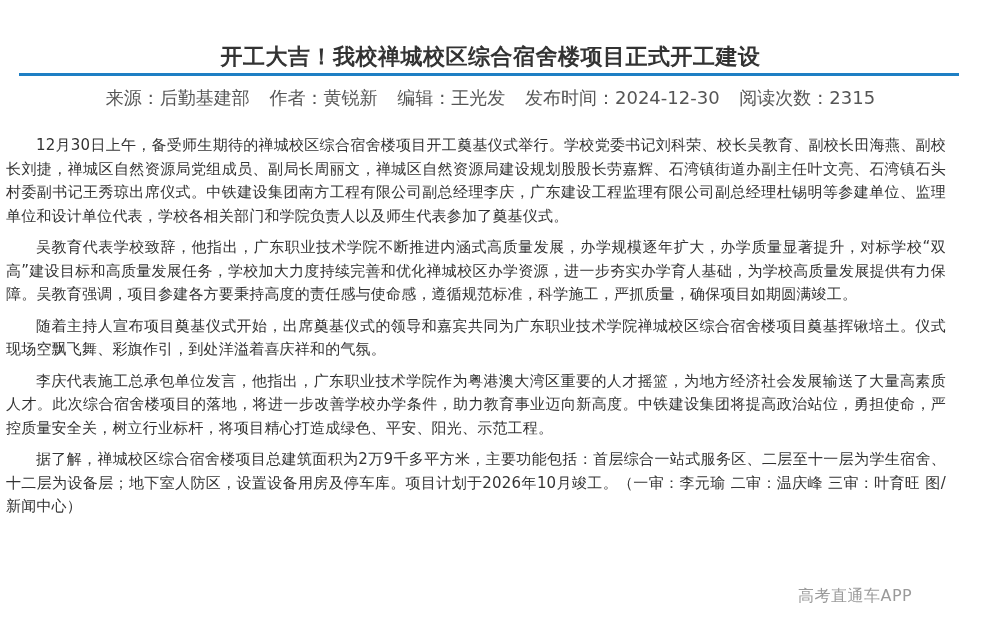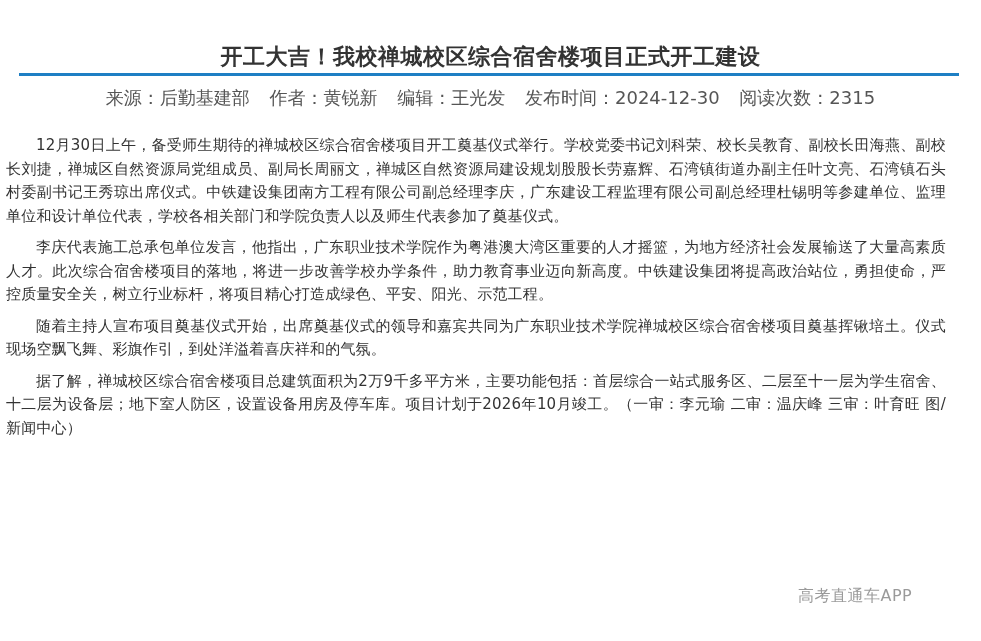--- a/index.html
+++ b/index.html
@@ -51,18 +51,19 @@
 <div class="meta">
   <span>来源：后勤基建部</span>
   <span>作者：黄锐新</span>
   <span>编辑：王光发</span>
   <span>发布时间：2024-12-30</span>
   <span>阅读次数：2315</span>
 </div>
 
 <div class="article">
   <p>12月30日上午，备受师生期待的禅城校区综合宿舍楼项目开工奠基仪式举行。学校党委书记刘科荣、校长吴教育、副校长田海燕、副校长刘捷，禅城区自然资源局党组成员、副局长周丽文，禅城区自然资源局建设规划股股长劳嘉辉、石湾镇街道办副主任叶文亮、石湾镇石头村委副书记王秀琼出席仪式。中铁建设集团南方工程有限公司副总经理李庆，广东建设工程监理有限公司副总经理杜锡明等参建单位、监理单位和设计单位代表，学校各相关部门和学院负责人以及师生代表参加了奠基仪式。</p>
+  <p>吴教育代表学校致辞，他指出，广东职业技术学院不断推进内涵式高质量发展，办学规模逐年扩大，办学质量显著提升，对标学校“双高”建设目标和高质量发展任务，学校加大力度持续完善和优化禅城校区办学资源，进一步夯实办学育人基础，为学校高质量发展提供有力保障。吴教育强调，项目参建各方要秉持高度的责任感与使命感，遵循规范标准，科学施工，严抓质量，确保项目如期圆满竣工。</p>
+  <p>随着主持人宣布项目奠基仪式开始，出席奠基仪式的领导和嘉宾共同为广东职业技术学院禅城校区综合宿舍楼项目奠基挥锹培土。仪式现场空飘飞舞、彩旗作引，到处洋溢着喜庆祥和的气氛。</p>
   <p>李庆代表施工总承包单位发言，他指出，广东职业技术学院作为粤港澳大湾区重要的人才摇篮，为地方经济社会发展输送了大量高素质人才。此次综合宿舍楼项目的落地，将进一步改善学校办学条件，助力教育事业迈向新高度。中铁建设集团将提高政治站位，勇担使命，严控质量安全关，树立行业标杆，将项目精心打造成绿色、平安、阳光、示范工程。</p>
-  <p>随着主持人宣布项目奠基仪式开始，出席奠基仪式的领导和嘉宾共同为广东职业技术学院禅城校区综合宿舍楼项目奠基挥锹培土。仪式现场空飘飞舞、彩旗作引，到处洋溢着喜庆祥和的气氛。</p>
   <p>据了解，禅城校区综合宿舍楼项目总建筑面积为2万9千多平方米，主要功能包括：首层综合一站式服务区、二层至十一层为学生宿舍、十二层为设备层；地下室人防区，设置设备用房及停车库。项目计划于2026年10月竣工。（一审：李元瑜  二审：温庆峰  三审：叶育旺      图/新闻中心）</p>
 </div>
 
 <div class="watermark">高考直通车APP</div>
 
 </body></html>

